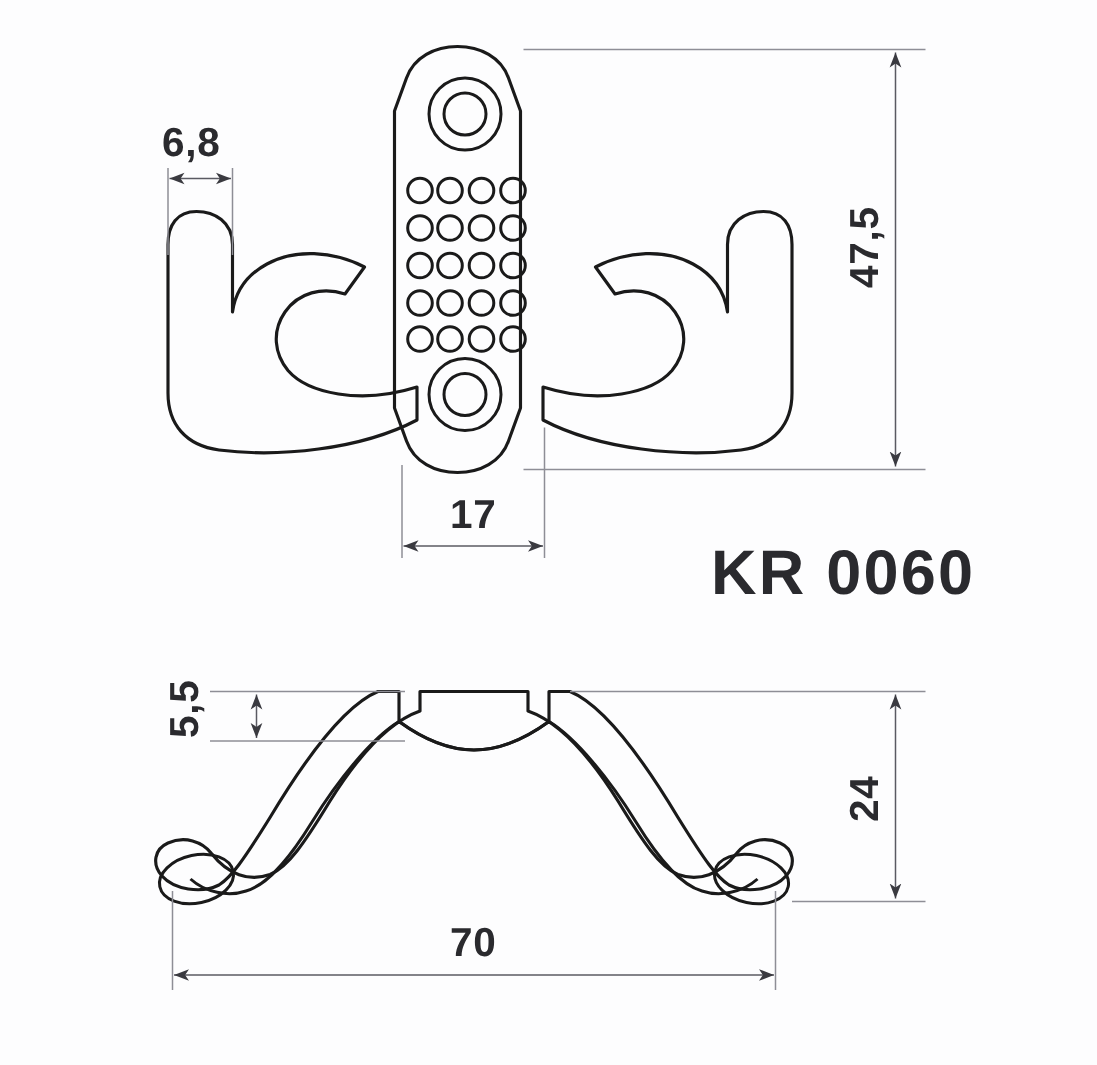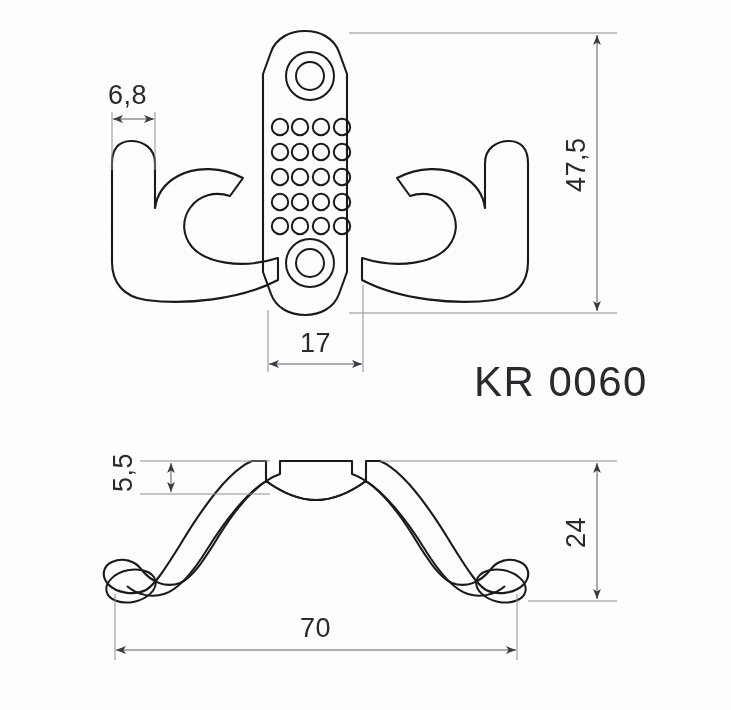--- a/index.html
+++ b/index.html
@@ -15,20 +15,21 @@
     overflow: hidden;
     position: relative;
   }
   #drawing-root {
     position: absolute;
     left: 0;
     top: 0;
     width: 731px;
     height: 582px;
     background: #f9a8d4;
+    font-weight: bold;
   }
   svg { display: block; }
   .part-outline {
     fill: none;
     stroke: #1a1a1a;
     stroke-width: 2.1;
     stroke-linejoin: round;
     stroke-linecap: round;
   }
   .part-detail {

